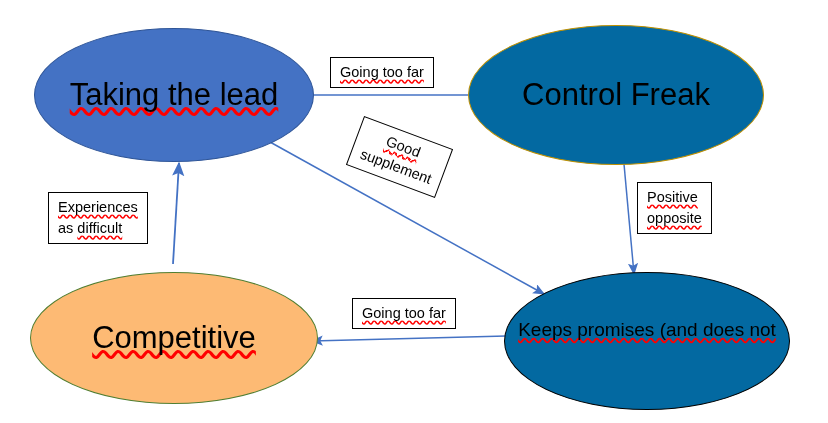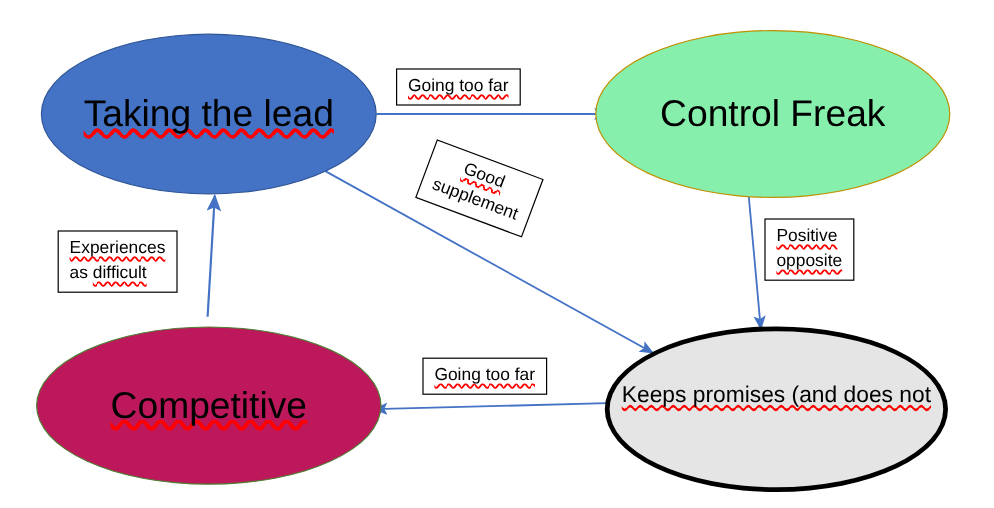--- a/index.html
+++ b/index.html
@@ -40,35 +40,35 @@
     line-height: 1.18;
     padding: 0 10px;
   }
   .node-blue {
     left: 34px; top: 28px; width: 280px; height: 134px;
     background: #4472C4;
     border: 1px solid #2F5597;
   }
   .node-blue .node-label { font-size: 31px; }
   .node-gold {
-    left: 496px; top: 25px; width: 296px; height: 140px;
-    background: #86efac;
+    left: 468px; top: 25px; width: 296px; height: 140px;
+    background: #0369a1;
     border: 1px solid #BF9000;
   }
   .node-gold .node-label { font-size: 31px; }
   .node-green {
     left: 30px; top: 272px; width: 288px; height: 132px;
-    background: #be185d;
+    background: #fdba74;
     border: 1px solid #507E32;
   }
   .node-green .node-label { font-size: 31px; }
   .node-orange {
     left: 504px; top: 272px; width: 286px; height: 138px;
-    background: #e5e5e5;
-    border: 4px solid #000000;
+    background: #0369a1;
+    border: 1px solid #000000;
   }
   .node-orange .node-label { font-size: 19px; }
 
   .edge-label {
     position: absolute;
     background: #ffffff;
     border: 1px solid #000000;
     box-sizing: border-box;
     color: #000000;
     font-size: 14.5px;

